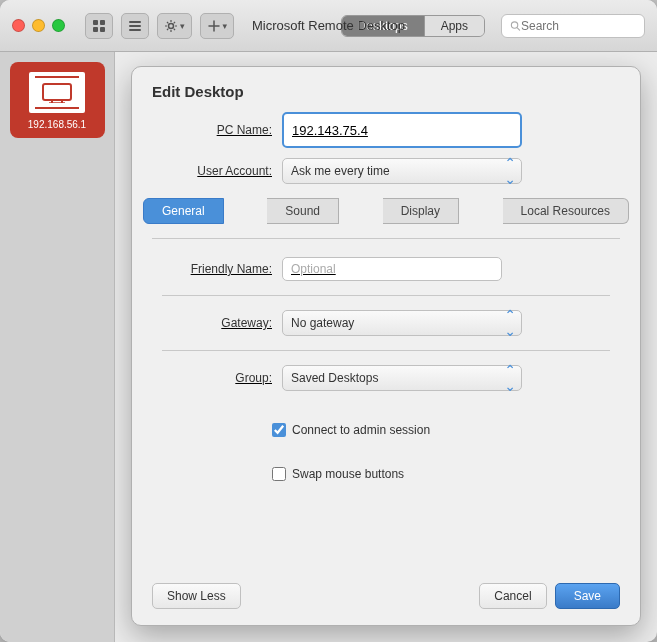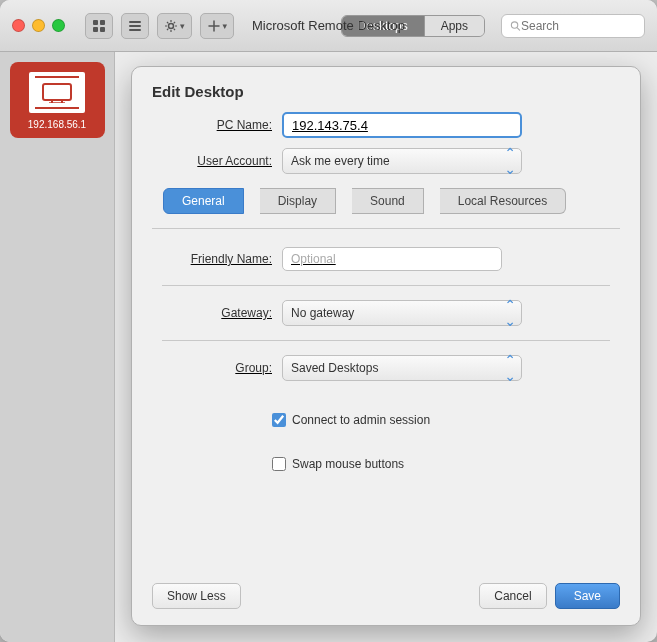--- a/index.html
+++ b/index.html
@@ -211,21 +211,21 @@
       text-decoration: underline;
     }
     .form-label {
       text-align: right;
       min-width: 110px;
       font-size: 12px;
       color: #333;
     }
     .form-input {
       flex: 1;
-      height: 26px;
+      height: 36px;
       border: 2px solid #4a90d9;
       border-radius: 5px;
       padding: 0 8px;
       font-size: 13px;
       outline: none;
       background: white;
       max-width: 240px;
     }
     .form-select-wrap {
       position: relative;
@@ -250,24 +250,24 @@
       top: 50%;
       transform: translateY(-50%);
       pointer-events: none;
       color: #4a90d9;
       font-size: 14px;
     }
 
     
     .tab-bar {
       display: flex;
-      justify-content: flex-start;
+      justify-content: space-between;
       gap: 16px;
       margin: 14px 0 4px;
-      padding: 0 31px;
+      padding: 0 11px;
     }
     .tab-btn {
       padding: 5px 18px;
       font-size: 12px;
       border: 1px solid #b0b0b0;
       background: #e0e0e0;
       cursor: pointer;
       color: #444;
     }
     .tab-btn:first-child {
@@ -478,22 +478,22 @@
               <select class="form-select">
                 <option>Ask me every time</option>
               </select>
               <span class="select-arrow">⌃<br style="line-height:0">⌄</span>
             </div>
           </div>
         </div>
 
         <div class="tab-bar">
           <button class="tab-btn active">General</button>
+          <button class="tab-btn">Sound</button>
           <button class="tab-btn">Display</button>
-          <button class="tab-btn">Sound</button>
           <button class="tab-btn">Local Resources</button>
         </div>
 
         <div class="separator"></div>
 
         <div class="tab-content">
           <div class="form-row">
             <label class="form-label">Friendly Name:</label>
             <input class="friendly-name-input" type="text" placeholder="Optional" style="">
           </div>

